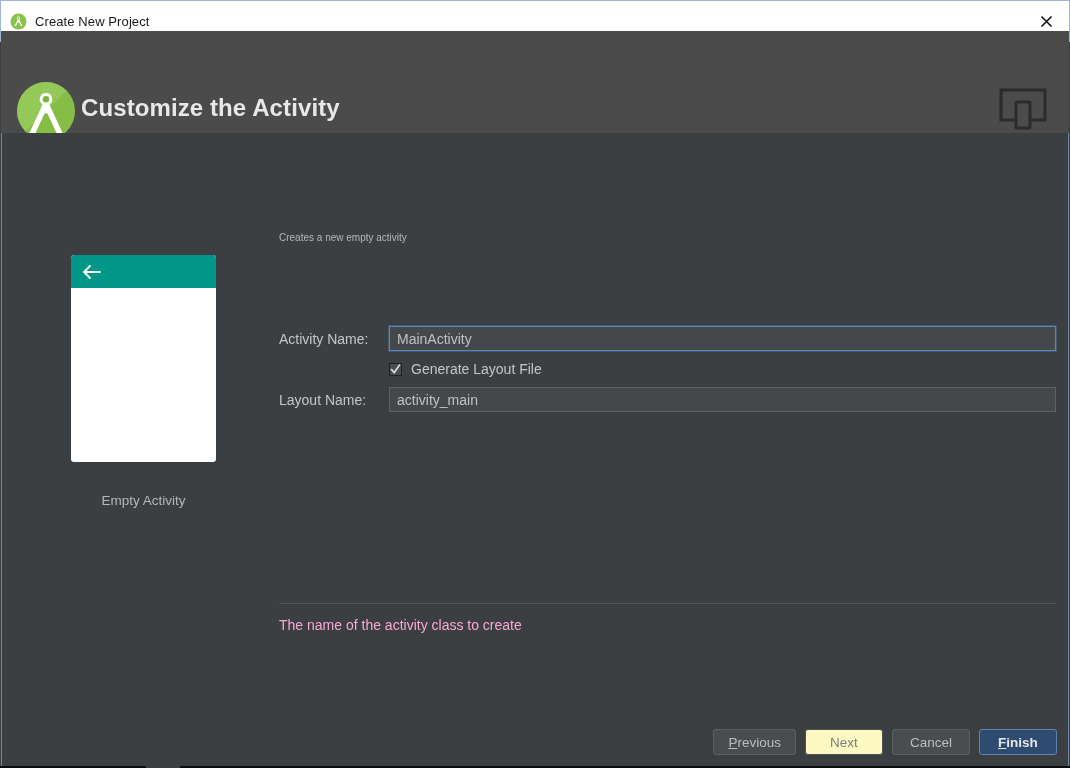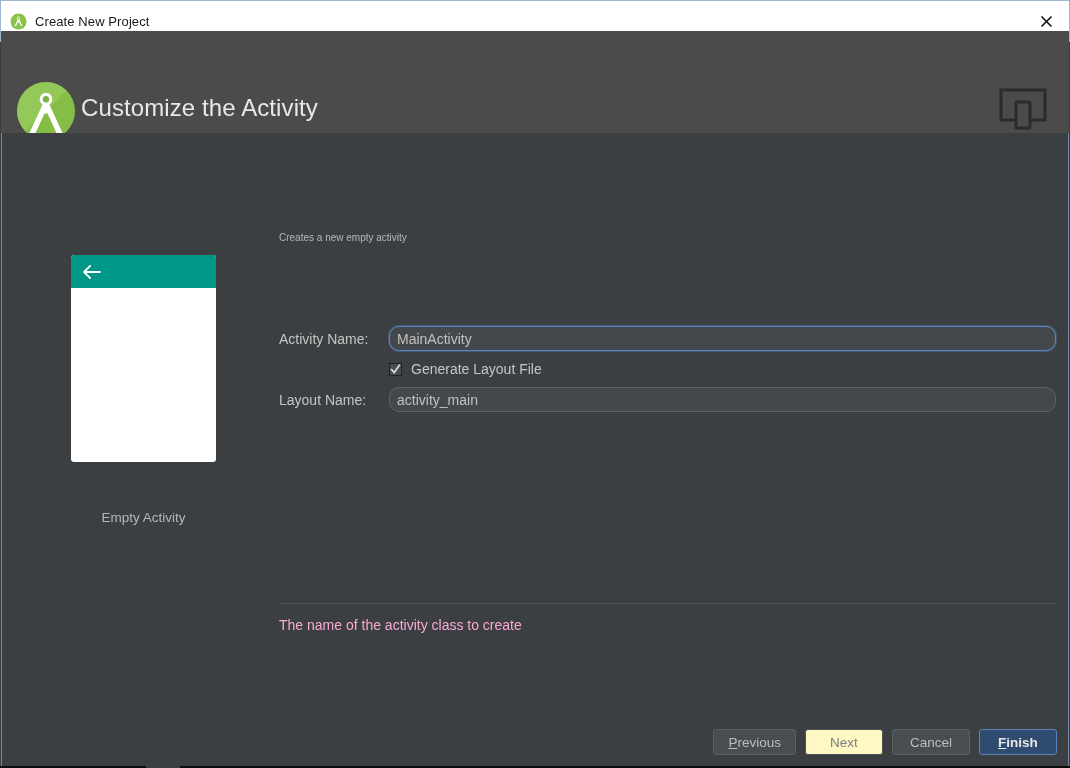--- a/index.html
+++ b/index.html
@@ -74,21 +74,21 @@
     top: 50px;
     width: 60px;
     height: 60px;
   }
   .header-title {
     position: absolute;
     left: 80px;
     top: 63px;
     font-size: 24px;
     color: #e8e8e8;
-    font-weight: 400;
+    font-weight: 700;
     letter-spacing: .1px;
     white-space: nowrap;
   }
   .header-device-icon {
     position: absolute;
     right: 22px;
     top: 55px;
     width: 48px;
     height: 44px;
   }
@@ -136,21 +136,21 @@
   .preview-appbar {
     height: 33px;
     background: #009688;
     display: flex;
     align-items: center;
     padding-left: 11px;
     box-sizing: border-box;
   }
   .preview-appbar svg { display: block; }
   .preview-label {
-    margin-top: 48px;
+    margin-top: 31px;
     text-align: center;
     font-size: 13.5px;
     color: #b6b6b6;
     white-space: nowrap;
   }
 
   
   .form {
     position: absolute;
     left: 277px;
@@ -183,21 +183,21 @@
   .field-input {
     flex: 1 1 auto;
     height: 25px;
     line-height: 25px;
     background: #45484a;
     color: #c0c0c0;
     font-size: 14px;
     padding: 0 7px;
     box-sizing: border-box;
     border: 1px solid #5e6264;
-    border-radius: 10px;
+    border-radius: 0;
     white-space: nowrap;
     overflow: hidden;
   }
   .field-input.focused {
     border: 1px solid #5a87c4;
     box-shadow: 0 0 0 1px rgba(90,135,196,.35);
   }
   .checkbox-row {
     position: absolute;
     left: 110px;

